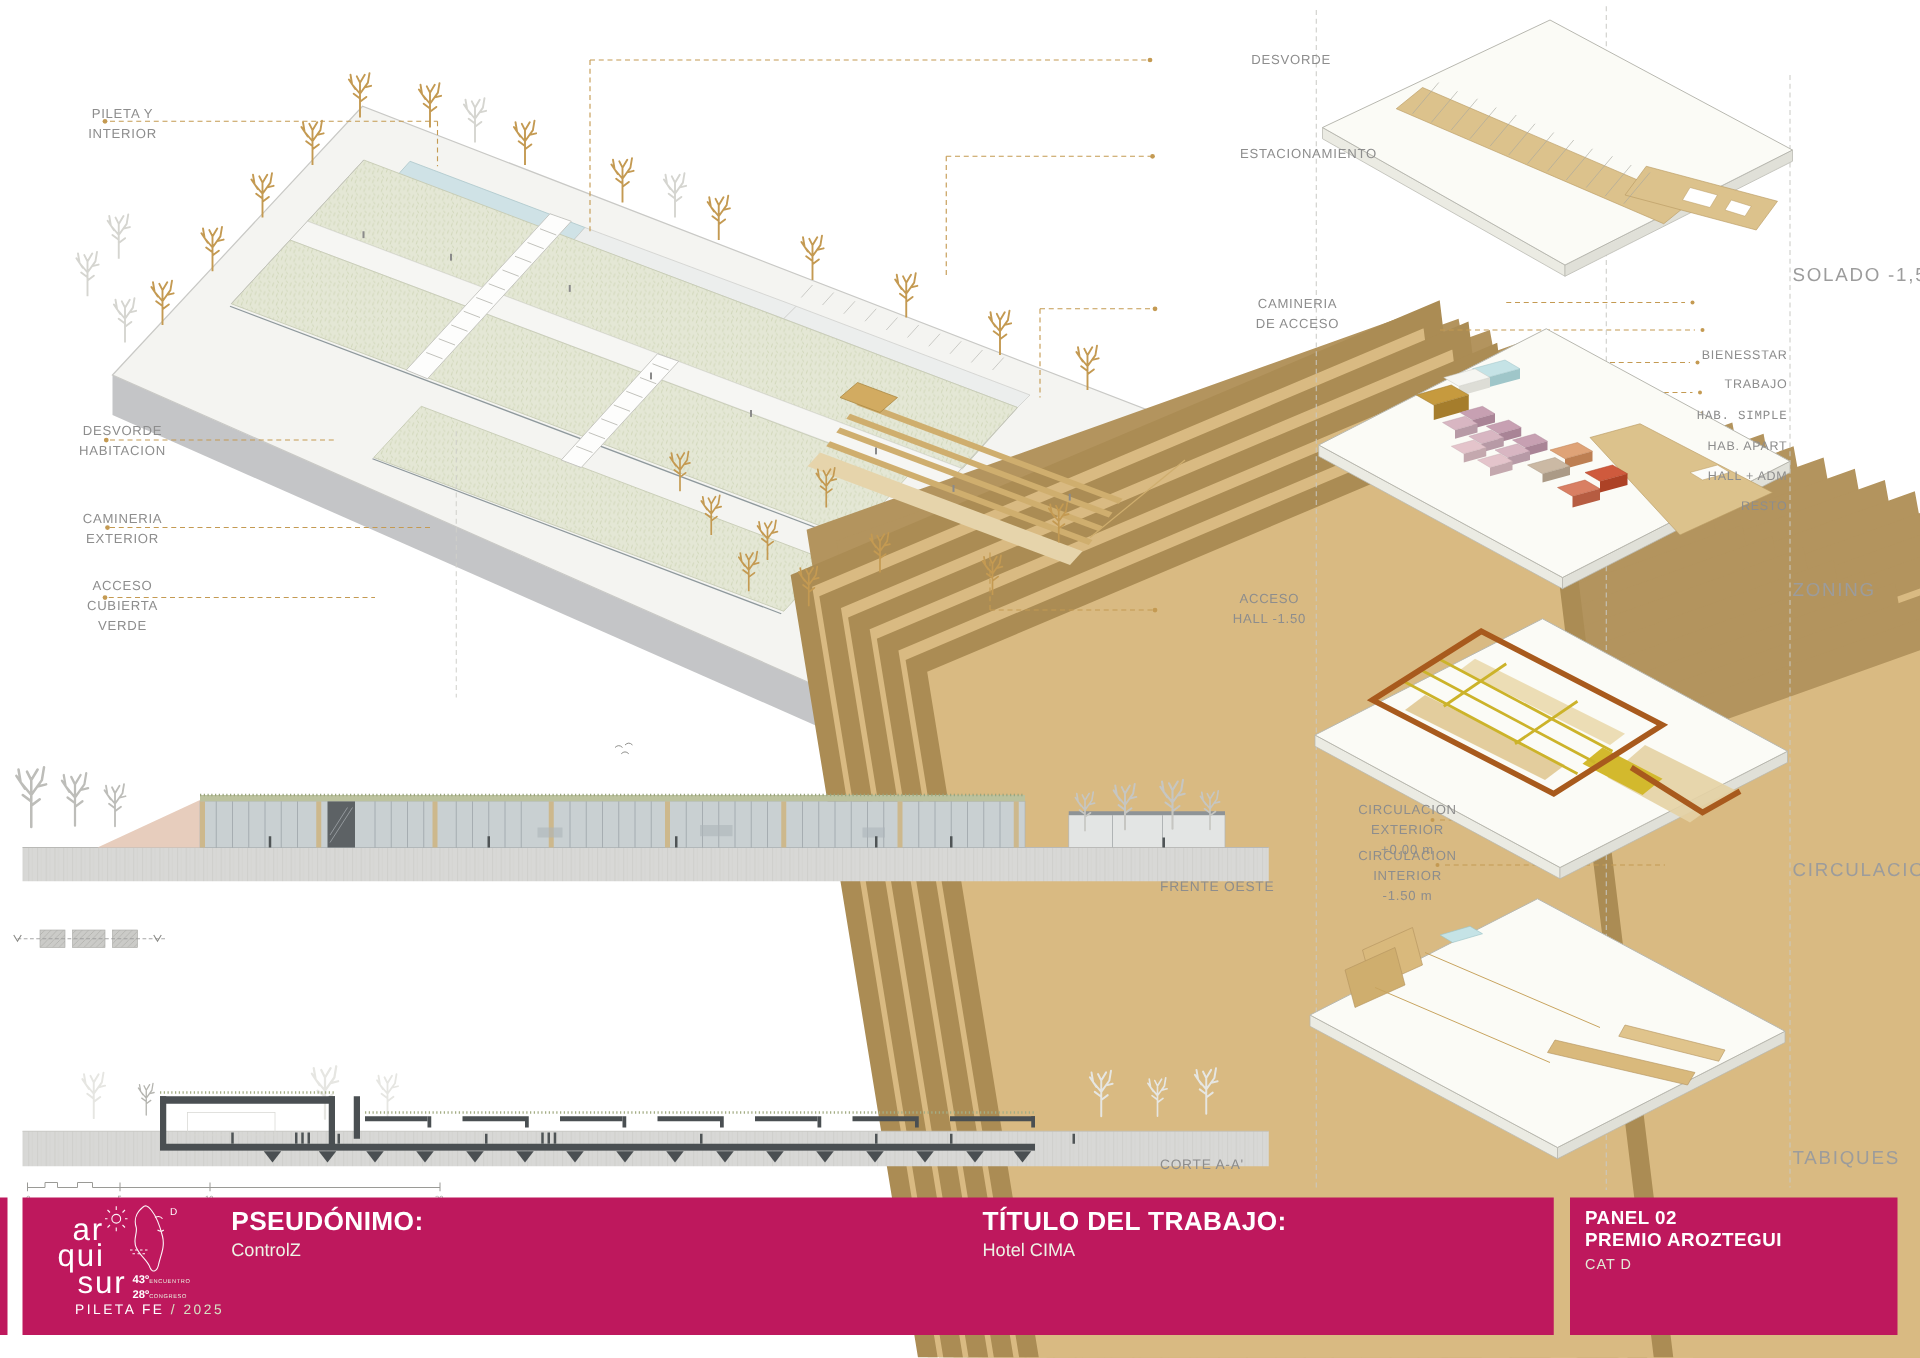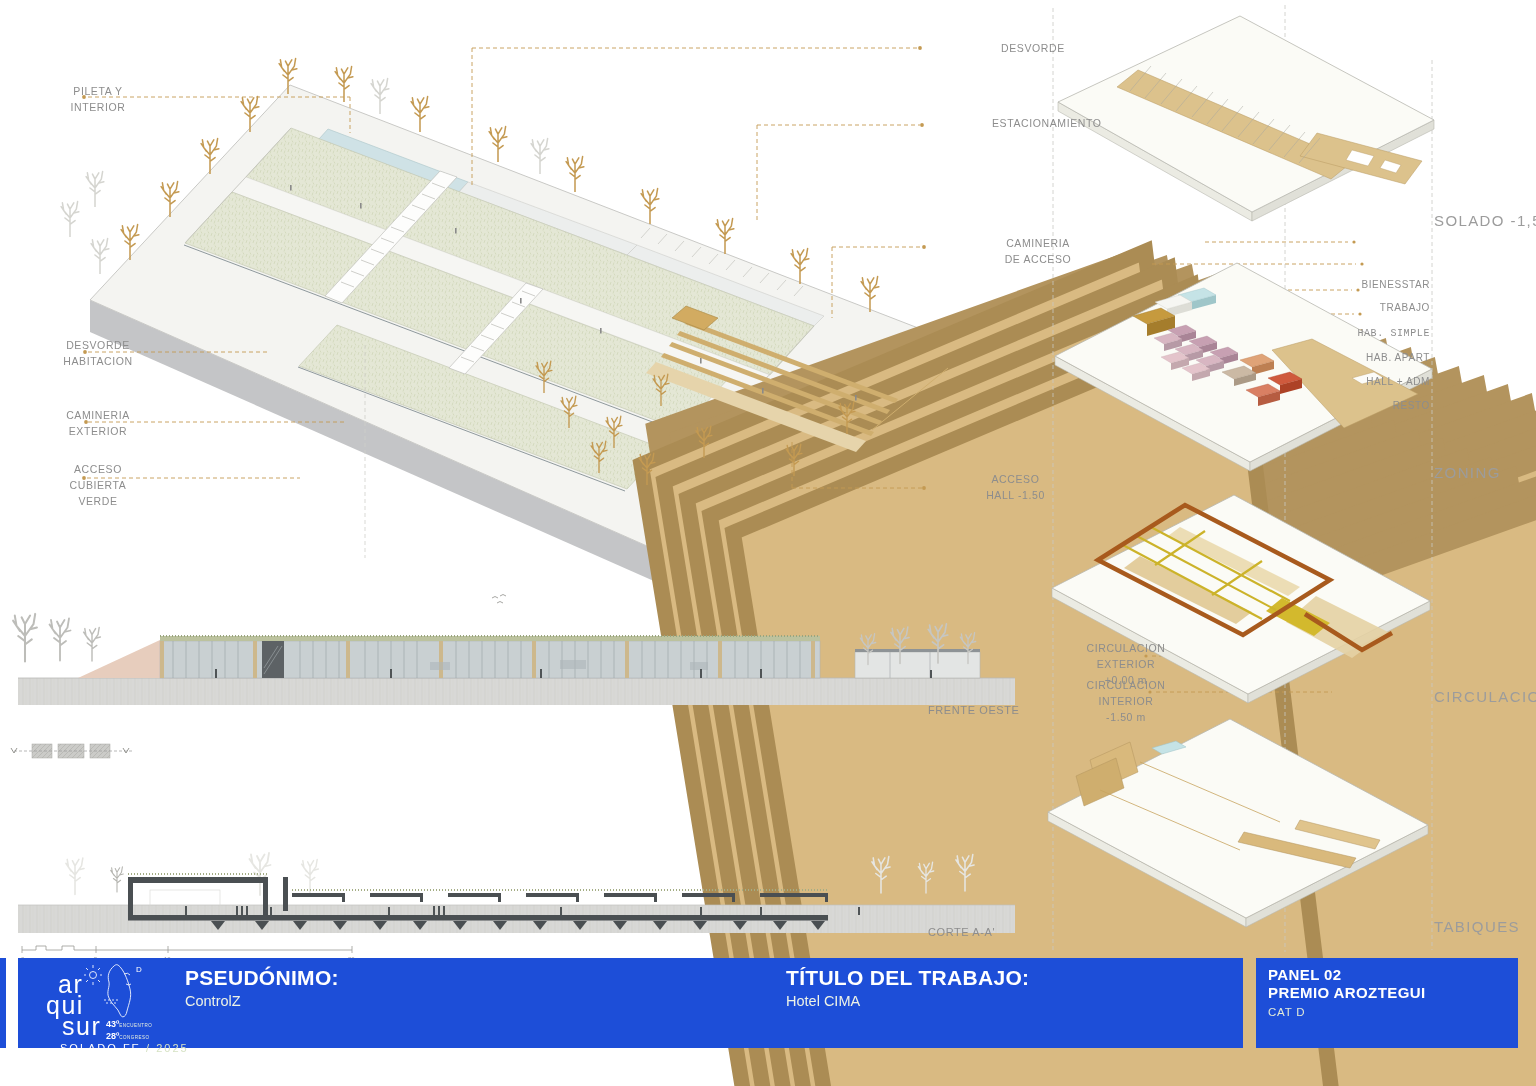--- a/index.html
+++ b/index.html
@@ -6,21 +6,21 @@
   #panel{position:relative;width:1536px;height:1086px;background:#ffffff;overflow:hidden;
          font-family:"Liberation Sans",sans-serif;}
   #art{position:absolute;left:0;top:0;width:1536px;height:1086px;}
   .lbl{position:absolute;font-size:10.5px;color:#8d8d8d;letter-spacing:.6px;line-height:1.5;
        white-space:pre-line;margin-left:48px;}
   .lbl.c{text-align:center}
   .lbl.r{text-align:left}
   .title{position:absolute;font-size:15px;color:#9c9c9c;letter-spacing:1.4px;white-space:nowrap;}
   .leg{position:absolute;font-size:10px;color:#8d8d8d;letter-spacing:.6px;text-align:right;width:95px;margin-top:44px;}
   
-  .footer-block{position:absolute;top:958px;height:90px;background:#1d4ed8;}
+  .footer-block{position:absolute;top:958px;height:110px;background:#be185d;}
   #f-sliver{left:0;width:6px;}
   #f-main{left:18px;width:1225px;}
   #f-right{left:1256px;width:262px;}
   .logo-words{position:absolute;left:28px;top:16px;color:#fff;font-size:25px;line-height:21px;
               letter-spacing:1.5px;}
   .logo-words div:nth-child(1){margin-left:12px}
   .logo-words div:nth-child(3){margin-left:16px}
   .logo-loc{position:absolute;left:42px;top:84px;font-size:11px;letter-spacing:2px;color:#fff;white-space:nowrap;}
   .logo-loc span.yr{color:#d6e2c4;}
   .logo-ev{position:absolute;left:88px;top:60px;color:#fff;line-height:11px;white-space:nowrap;}
@@ -635,21 +635,21 @@
     </g>
     <text x="52" y="10" font-size="8" fill="#ffffff">D</text>
   </svg>
   <div class="logo-ev" style="left:88px;top:58px;">
     <b>43º</b><span>ENCUENTRO</span>
   </div>
   <div class="logo-ev" style="left:88px;top:70px;">
     <b>28º</b><span>CONGRESO</span>
   </div>
   <div class="logo-loc">
-    <span>SOLADO FE</span>
+    <span>PILETA FE</span>
     <span class="yr">/ 2025</span>
   </div>
   <div class="f-field" style="left:167px;">
     <div class="f-h">PSEUDÓNIMO:</div>
     <div class="f-v">ControlZ</div>
   </div>
   <div class="f-field" style="left:768px;">
     <div class="f-h">TÍTULO DEL TRABAJO:</div>
     <div class="f-v">Hotel CIMA</div>
   </div>

